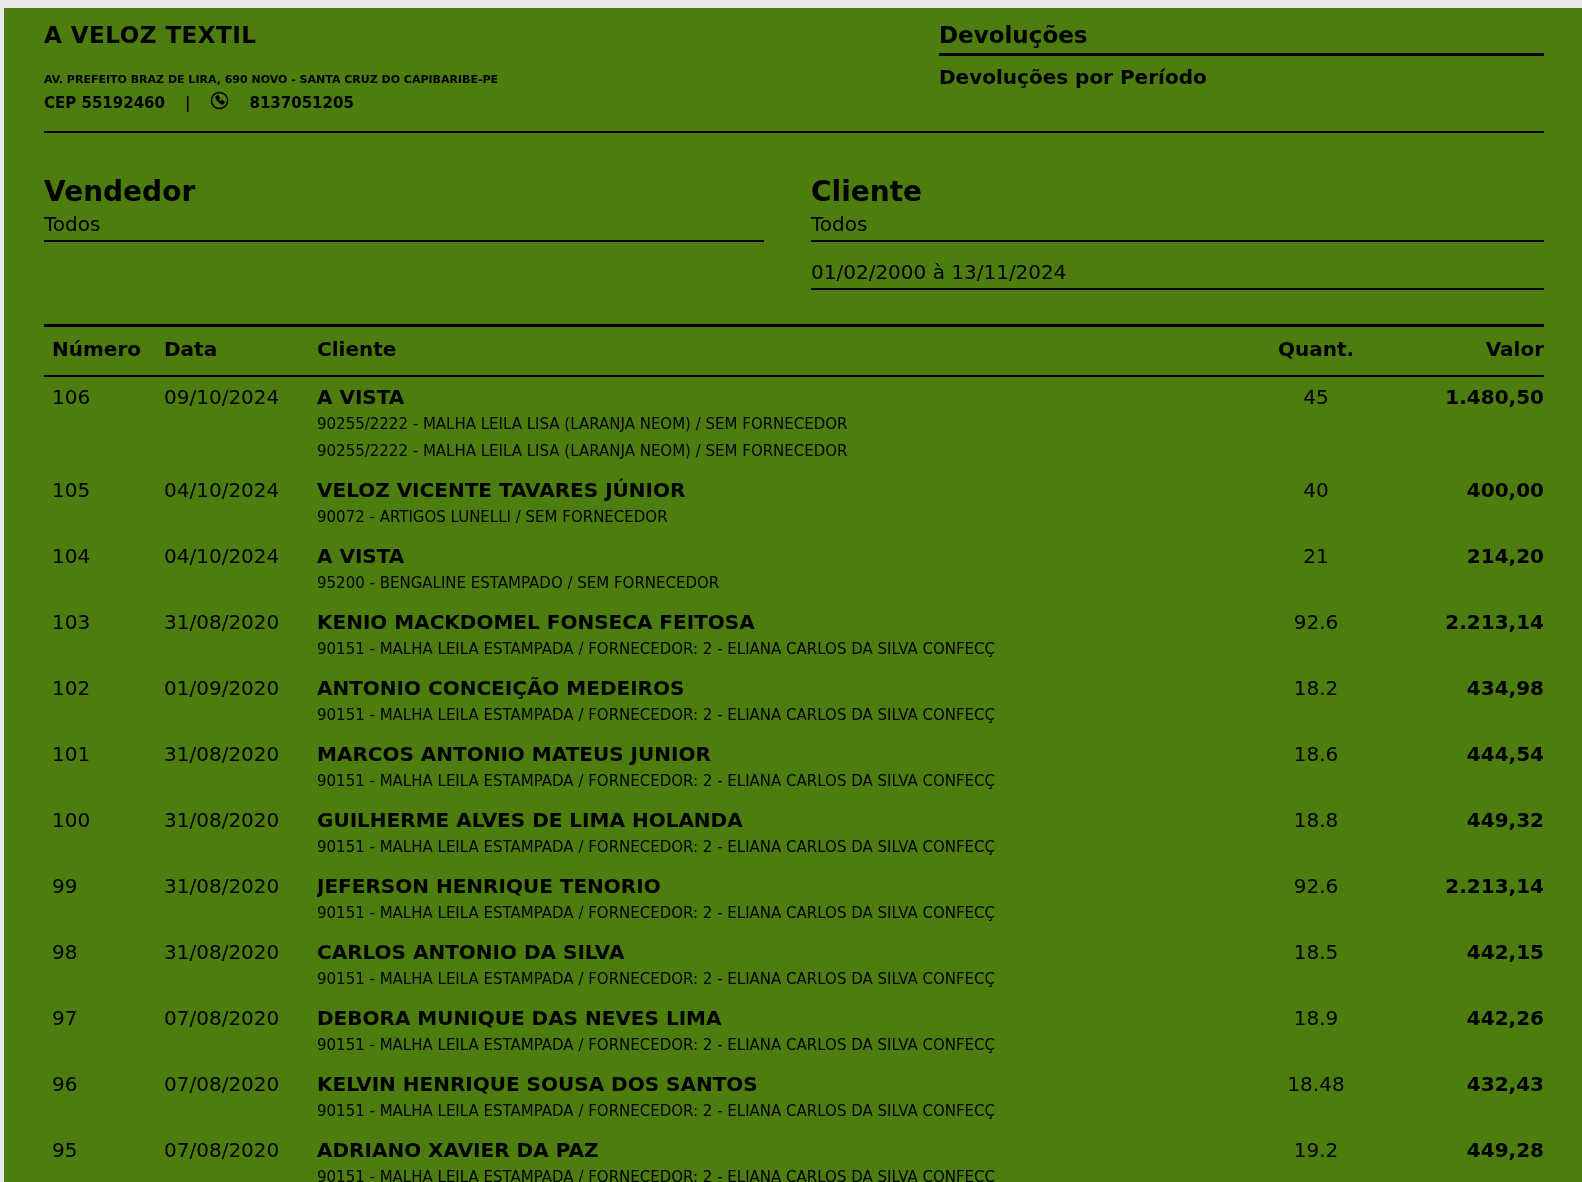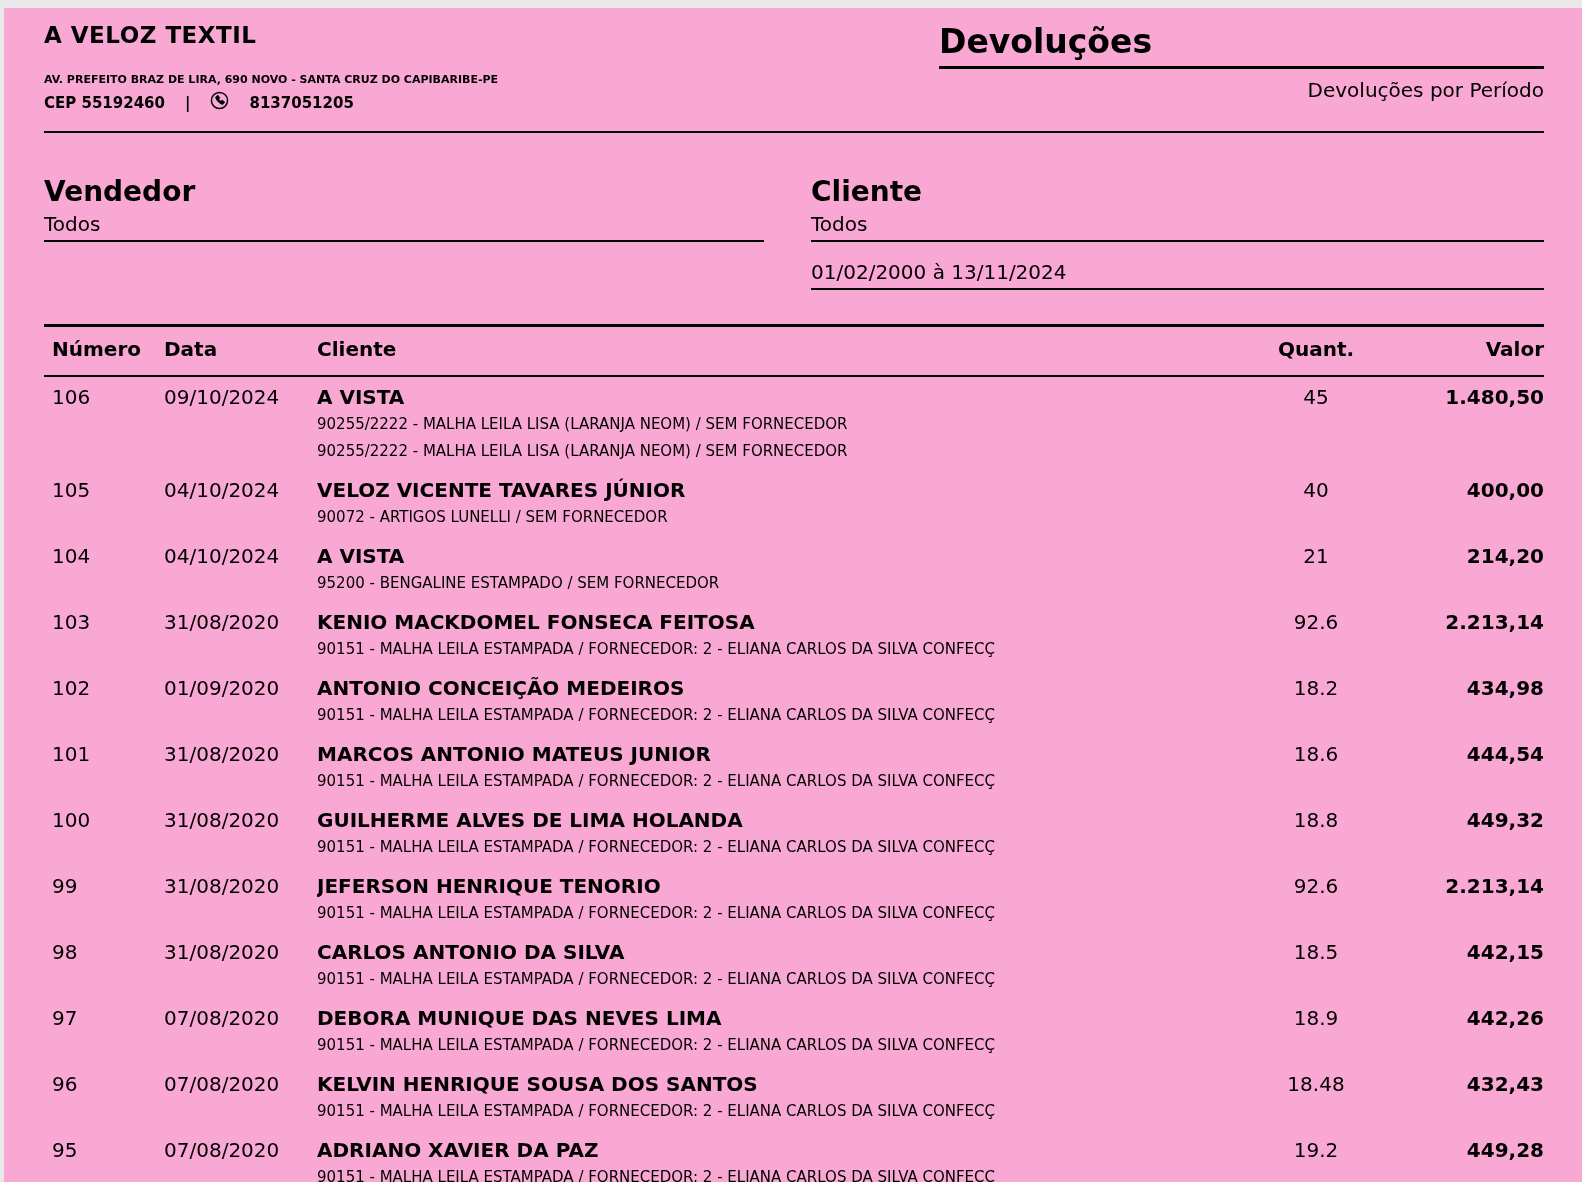--- a/index.html
+++ b/index.html
@@ -1,30 +1,30 @@
 <!DOCTYPE html>
 <html><head>
 <meta charset="utf-8">
 <style>
   * { margin:0; padding:0; box-sizing:border-box; }
   html,body { width:1582px; height:1182px; overflow:hidden; }
   body { background:#e8e8e8; font-family:"DejaVu Sans","Liberation Sans",sans-serif; color:#000; }
-  .page { position:absolute; top:8px; left:4px; width:1578px; height:1174px; background:#f9a8d4;
+  .page { position:absolute; top:8px; left:4px; width:1578px; height:1174px; background:#4d7c0f;
           padding:14px 38px 0 40px; }
 
   
   .header { display:flex; justify-content:space-between; align-items:flex-start; }
   .company-name { font-size:23px; font-weight:bold; letter-spacing:.5px; }
   .company-address { font-size:11px; font-weight:bold; margin-top:25px; }
   .company-cep { font-size:15px; font-weight:bold; margin-top:5px; display:flex; align-items:center; gap:20px; }
   .phone-svg { display:inline-block; vertical-align:-3px; }
 
   .title-block { width:605px; }
-  .report-title { font-size:33px; font-weight:bold; padding-bottom:5px; border-bottom:3px solid #000; }
-  .report-subtitle { font-size:20px; font-weight:normal; text-align:right; margin-top:9px; }
+  .report-title { font-size:23px; font-weight:bold; padding-bottom:5px; border-bottom:3px solid #000; }
+  .report-subtitle { font-size:20px; font-weight:bold; margin-top:9px; }
 
   .rule { border:none; border-top:2px solid #000; margin-top:17px; }
 
   
   .filters { display:flex; margin-top:42px; }
   .filter-col-left { width:720px; }
   .filter-col-right { flex:1; margin-left:47px; }
   .filter-label { font-size:28px; font-weight:bold; }
   .filter-value { font-size:20px; margin-top:4px; padding-bottom:4px; border-bottom:2px solid #000; }
   .periodo-group { margin-top:18px; }

